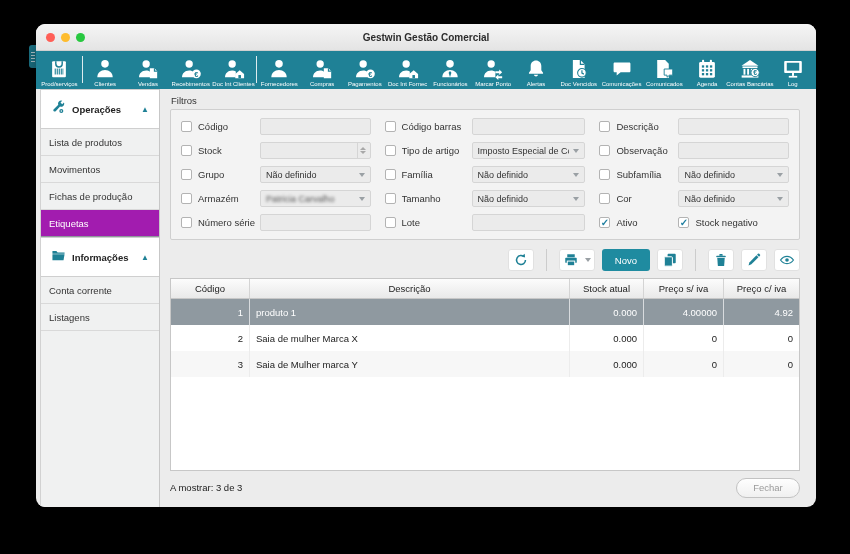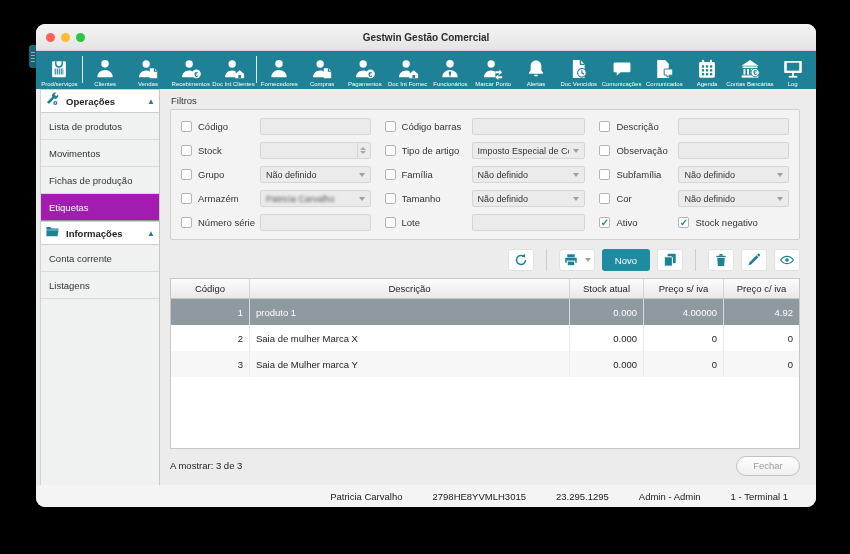--- a/index.html
+++ b/index.html
@@ -41,22 +41,22 @@
   .ptab .p-ic svg{width:11px;height:11px;}
   .p-title{position:absolute;left:0;right:0;text-align:center;font-size:9.5px;color:#fff;}
   .p-close{position:absolute;right:5px;top:2px;display:flex;cursor:pointer;}
   .p-close svg{width:13px;height:13px;}
 
   
   .main{flex:1;display:flex;min-height:0;}
 
   .sidebar{width:120px;margin-left:4px;border-right:1px solid #c7c7c7;border-left:1px solid #d2d2d2;
            background:#f0f1f1;display:flex;flex-direction:column;flex:none;}
-  .sb-head{background:#fff;border-top:1px solid #cfcfcf;border-bottom:1px solid #cfcfcf;height:24px;
-           display:flex;align-items:center;padding:0 4px;color:#1f8196;--icon-bg:#ffffff;flex:none;cursor:pointer;}
+  .sb-head{background:#fff;border-top:1px solid #cfcfcf;border-bottom:1px solid #cfcfcf;height:40px;
+           display:flex;align-items:center;padding:0 10px;color:#1f8196;--icon-bg:#ffffff;flex:none;cursor:pointer;}
   .sb-head svg{width:15px;height:15px;flex:none;}
   .sb-title{font-size:9.5px;font-weight:bold;color:#222;margin-left:6px;white-space:nowrap;}
   .sb-caret{margin-left:auto;font-size:8px;color:#1f8196;}
   .sb-item{height:27px;display:flex;align-items:center;padding:0 8px;font-size:9.5px;color:#333;
            border-bottom:1px solid #d9d9d9;white-space:nowrap;cursor:pointer;}
   .sb-item.selected{background:#a21caf;color:#fff;border-bottom-color:#8e979c;}
 
   .content{flex:1;display:flex;flex-direction:column;min-width:0;padding:5px 16px 6px 10px;}
   .filters-title{font-size:9.5px;color:#333;margin:1px 0 3px 1px;}
 
@@ -604,20 +604,13 @@
         <div class="tfill"></div>
       </div>
 
       <div class="bottom">
         <div class="showing">A mostrar: 3 de 3</div>
         <div class="fechar">Fechar</div>
       </div>
     </div>
   </div>
 
-  <div class="footer">
-      <span class="ft-item">Patricia Carvalho</span>
-      <span class="ft-item">2798HE8YVMLH3015</span>
-      <span class="ft-item">23.295.1295</span>
-      <span class="ft-item">Admin - Admin</span>
-      <span class="ft-item">1 - Terminal 1</span>
-    </div>
 </div>
 
 </body></html>

